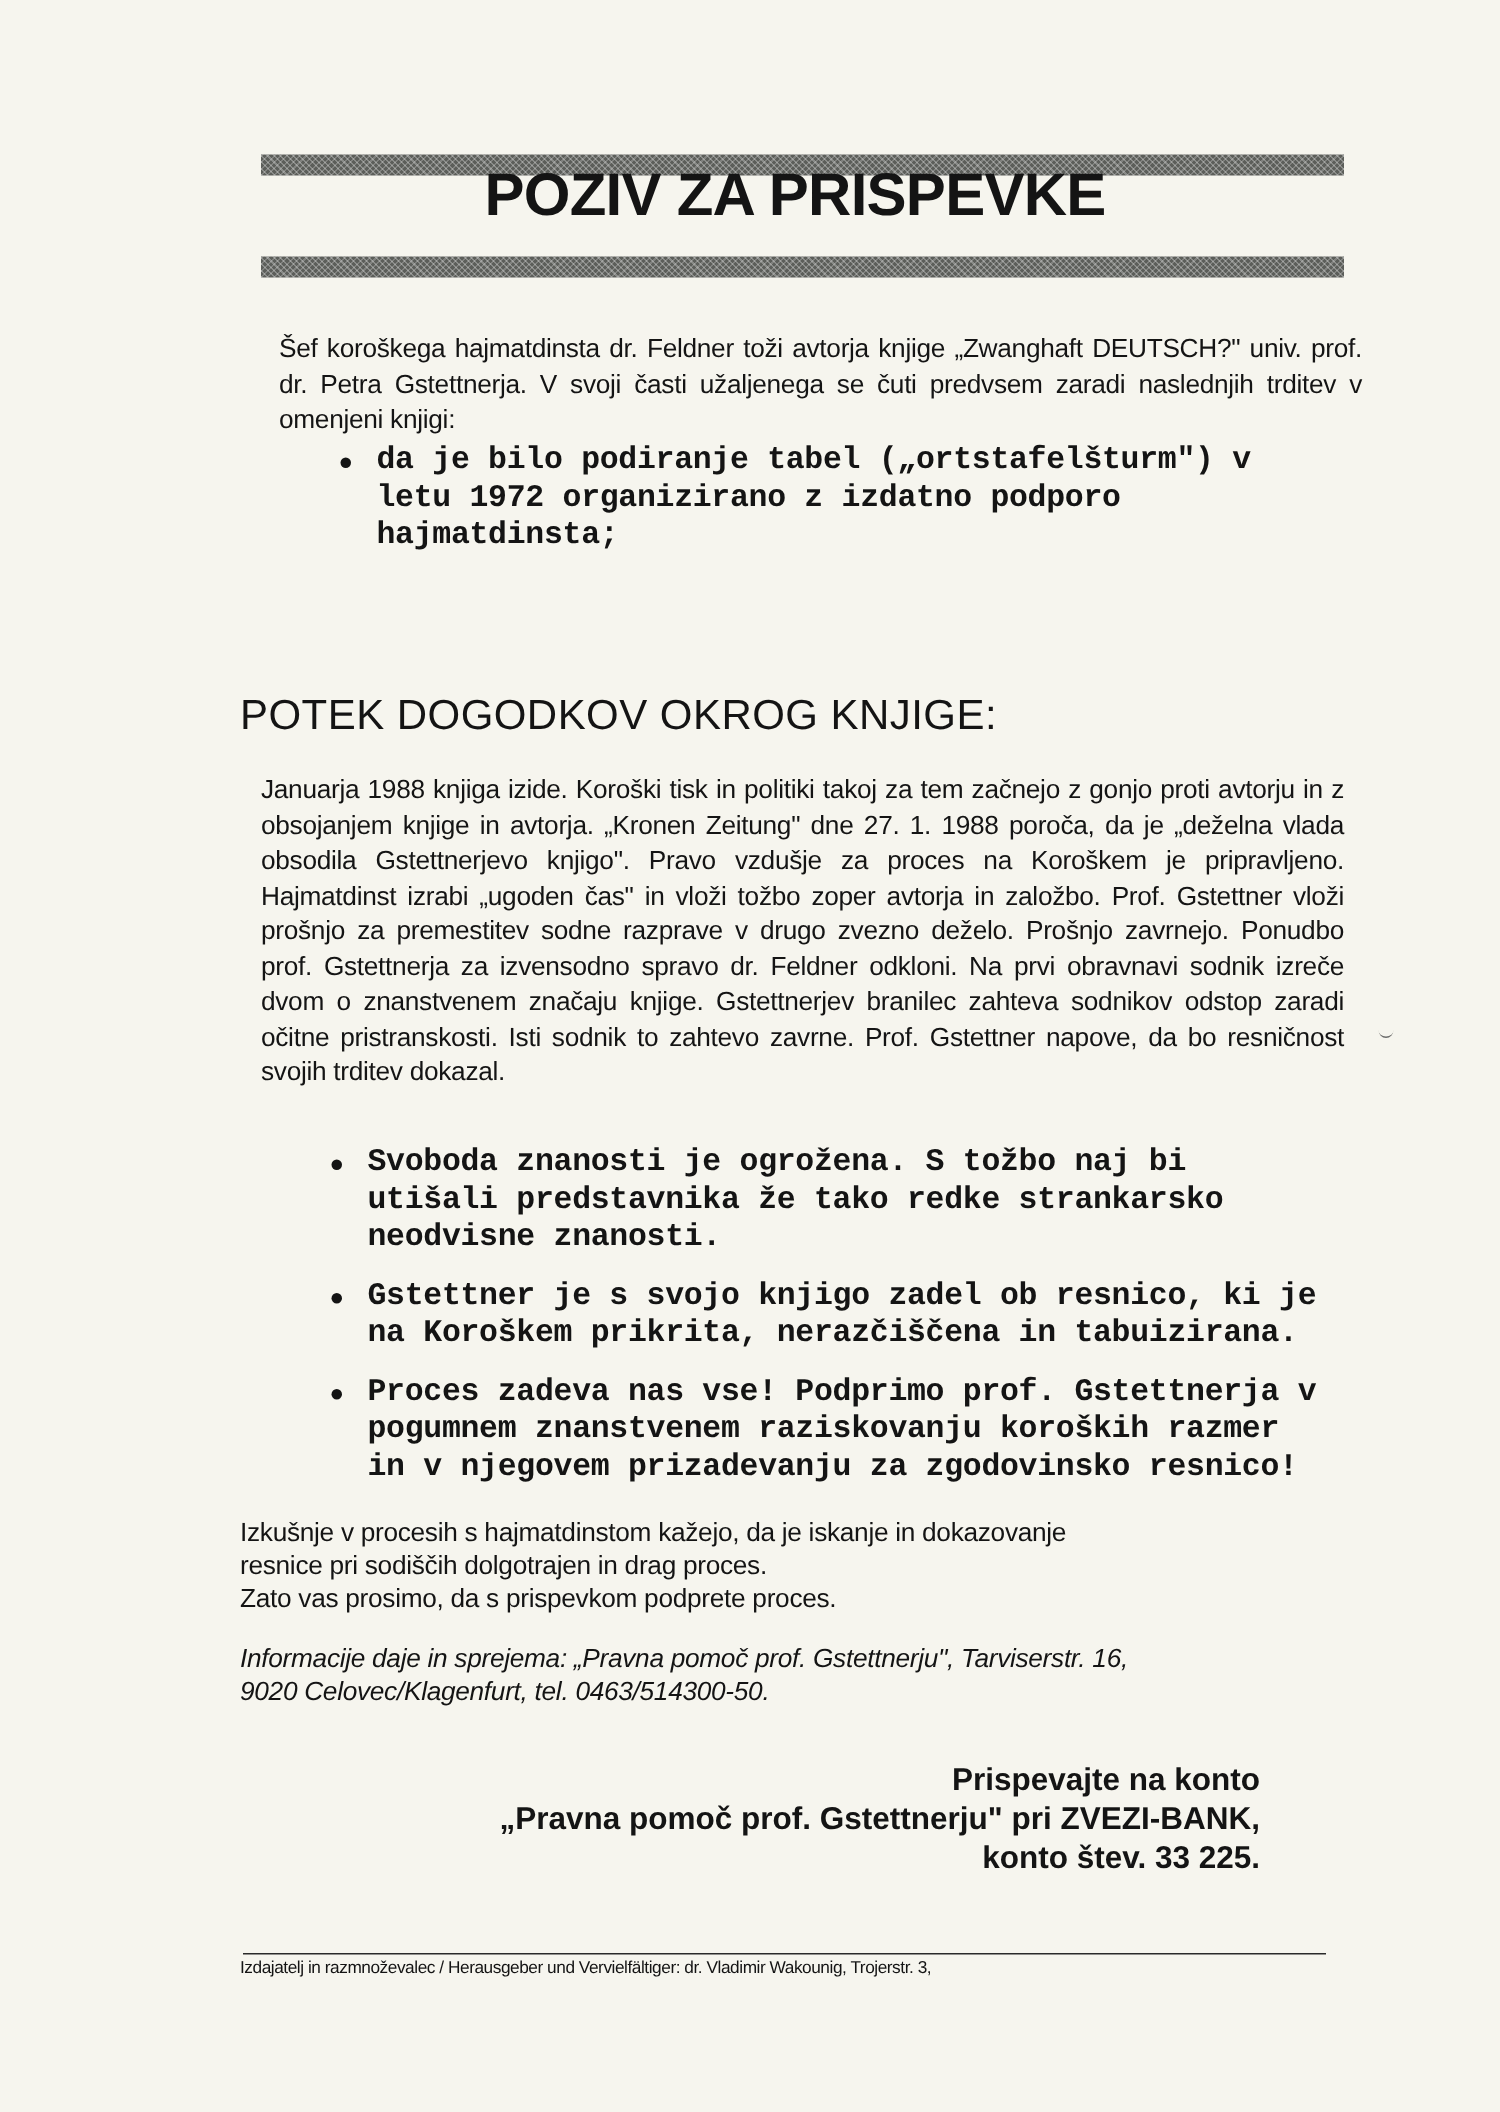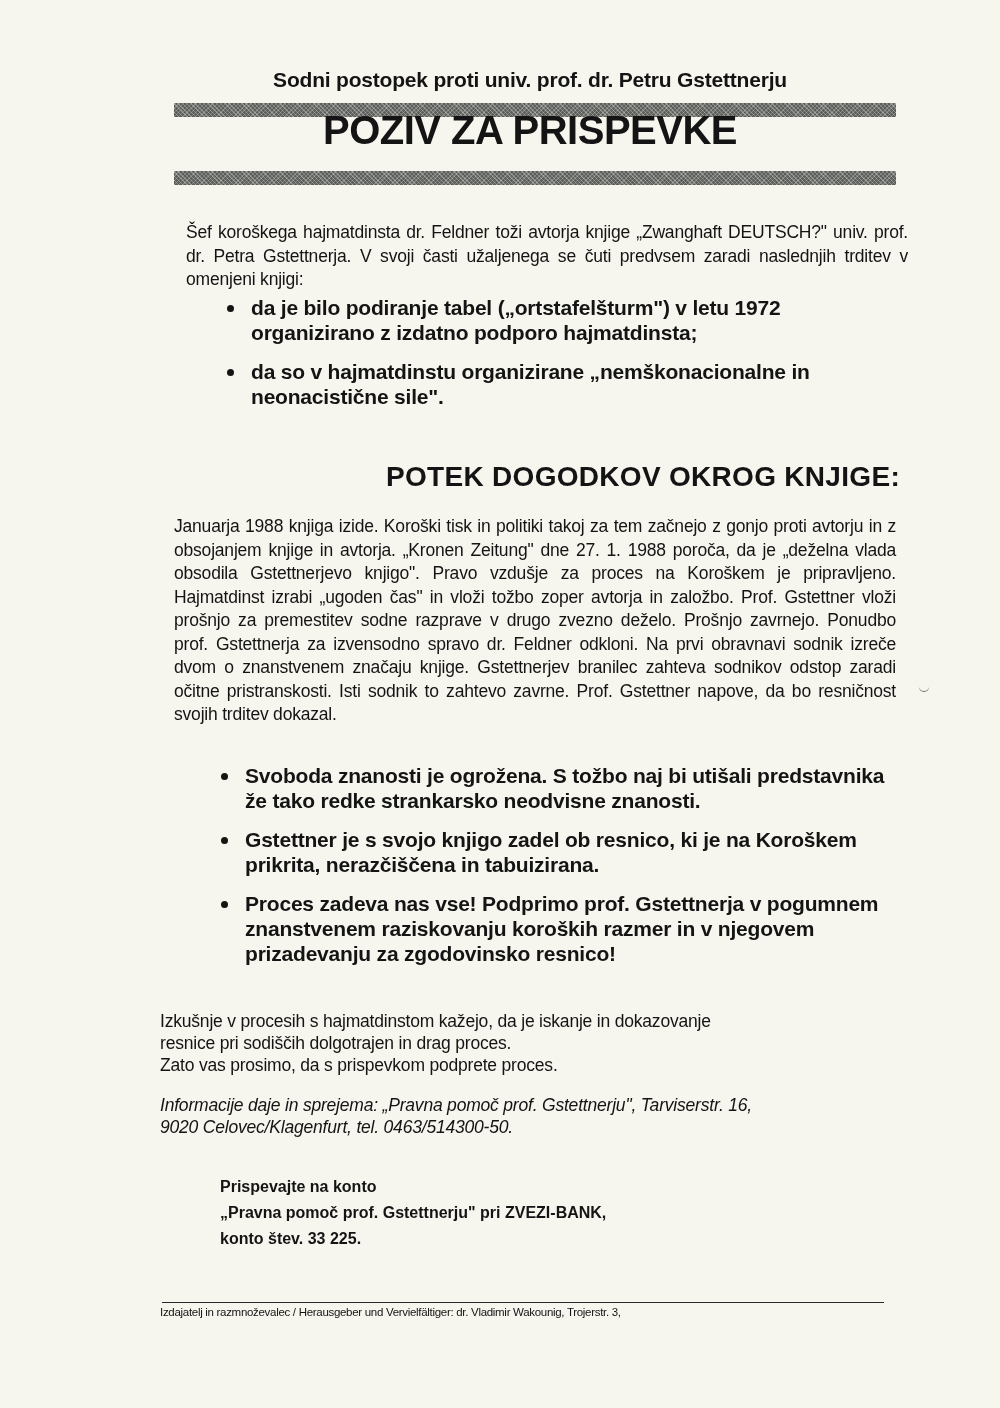--- a/index.html
+++ b/index.html
@@ -34,52 +34,52 @@
 
     .para {
       position: absolute; left: 174px; width: 722px;
       font-size: 17.5px; line-height: 23.5px; text-align: justify;
       letter-spacing: -0.2px;
     }
     .para.intro { top: 209px; }
     .para.events { top: 515px; }
 
     .bullets {
-      position: absolute; left: 0; width: 883px; margin: 0; padding: 0; list-style: none;
+      position: absolute; left: 0; width: 883px; margin: 0; padding: 0; list-style: none; font-family: Liberation Mono, monospace;
     }
     .bullet {
       position: relative; font-weight: bold; font-size: 21px; line-height: 25px;
       letter-spacing: -0.2px;
     }
     .bullet .dot {
       position: absolute; width: 7px; height: 7px; border-radius: 50%;
       background: #141414; top: 10px;
     }
     .bullets.first { top: 295px; }
     .bullets.first .bullet { padding-left: 251px; width: 600px; margin-bottom: 14px; }
     .bullets.first .bullet .dot { left: 227px; }
     .bullets.second { top: 763px; }
     .bullets.second .bullet { padding-left: 245px; width: 640px; margin-bottom: 14px; }
     .bullets.second .bullet .dot { left: 221px; }
 
     .section-title {
       position: absolute; left: 160px; width: 740px; top: 461px;
-      text-align: right; font-weight: bold; font-size: 28px; letter-spacing: 0.3px;
+      text-align: left; font-weight: normal; font-size: 28px; letter-spacing: 0.3px;
     }
 
     .center-block {
       position: absolute; left: 160px; width: 740px; 
       font-size: 17.5px; line-height: 22px; letter-spacing: -0.2px;
     }
     .center-block.appeal { top: 1010px; }
     .center-block.info { top: 1094px; font-style: italic; }
 
     .account {
       position: absolute; left: 220px; width: 620px; top: 1174px;
-      text-align: left; font-weight: bold; font-size: 16px; line-height: 26px;
+      text-align: right; font-weight: bold; font-size: 21px; line-height: 26px;
     }
 
     .footer-rule {
       position: absolute; left: 162px; width: 722px; top: 1302px; height: 0;
       border-top: 1.5px solid #2a2a2a;
     }
     .footer {
       position: absolute; left: 160px; width: 740px; top: 1305px;
       font-size: 11.5px; line-height: 15px; letter-spacing: -0.3px;
     }
@@ -87,35 +87,30 @@
     .stray-mark {
       position: absolute; left: 919px; top: 685px; width: 10px; height: 6px;
       border-bottom: 1.5px solid #6a6a6a; border-radius: 0 0 6px 6px;
     }
   </style>
 </head>
 <body>
 
 <div class="page">
 
-  <div class="subtitle">Sodni postopek proti univ. prof. dr. Petru Gstettnerju</div>
   <div class="bar top"></div>
   <div class="main-title">POZIV ZA PRISPEVKE</div>
   <div class="bar bottom"></div>
 
   <p class="para intro" style="margin:12px">Šef koroškega hajmatdinsta dr. Feldner toži avtorja knjige „Zwanghaft DEUTSCH?" univ. prof. dr. Petra Gstettnerja. V svoji časti užaljenega se čuti predvsem zaradi naslednjih trditev v omenjeni knjigi:</p>
 
   <ul class="bullets first">
     <li class="bullet">
       <span class="dot"></span>
       <span>da je bilo podiranje tabel („ortstafelšturm") v letu 1972 organizirano z izdatno podporo hajmatdinsta;</span>
-    </li>
-    <li class="bullet">
-      <span class="dot"></span>
-      <span>da so v hajmatdinstu organizirane „nemškonacionalne in neonacistične sile".</span>
     </li>
   </ul>
 
   <div class="section-title">POTEK DOGODKOV OKROG KNJIGE:</div>
 
   <p class="para events" style="margin:0">Januarja 1988 knjiga izide. Koroški tisk in politiki takoj za tem začnejo z gonjo proti avtorju in z obsojanjem knjige in avtorja. „Kronen Zeitung" dne 27. 1. 1988 poroča, da je „deželna vlada obsodila Gstettnerjevo knjigo". Pravo vzdušje za proces na Koroškem je pripravljeno. Hajmatdinst izrabi „ugoden čas" in vloži tožbo zoper avtorja in založbo. Prof. Gstettner vloži prošnjo za premestitev sodne razprave v drugo zvezno deželo. Prošnjo zavrnejo. Ponudbo prof. Gstettnerja za izvensodno spravo dr. Feldner odkloni. Na prvi obravnavi sodnik izreče dvom o znanstvenem značaju knjige. Gstettnerjev branilec zahteva sodnikov odstop zaradi očitne pristranskosti. Isti sodnik to zahtevo zavrne. Prof. Gstettner napove, da bo resničnost svojih trditev dokazal.</p>
 
   <div class="stray-mark"></div>
 
   <ul class="bullets second">

